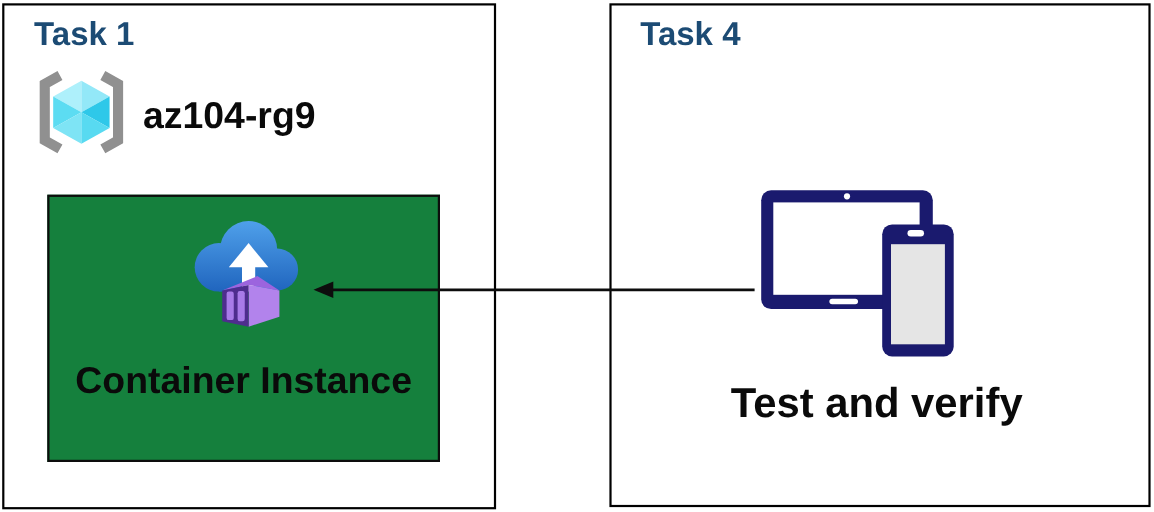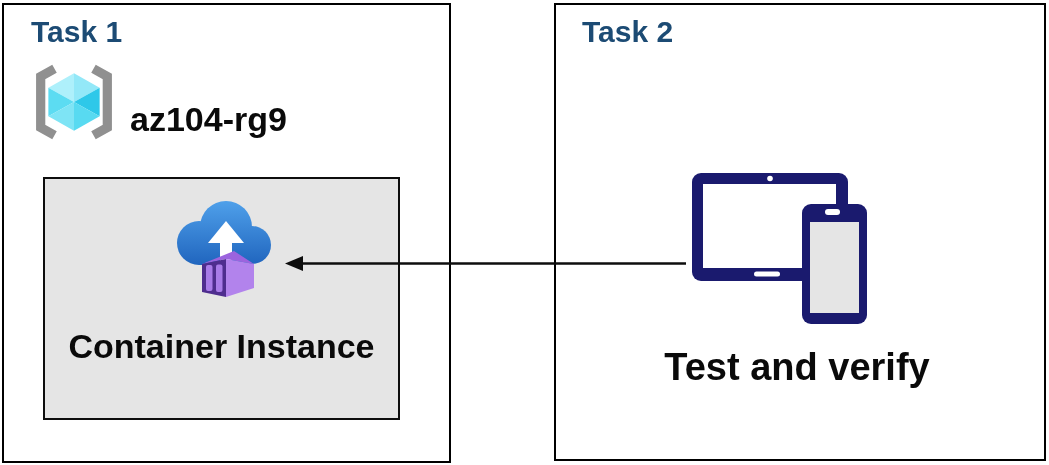--- a/index.html
+++ b/index.html
@@ -6,23 +6,23 @@
   body{width:1049px;height:465px;position:relative;overflow:hidden;
        font-family:"Liberation Sans", sans-serif;}
   .abs{position:absolute;}
   .task-box{position:absolute;background:#ffffff;border:2.5px solid #000000;box-sizing:border-box;}
   #task1-box{left:2px;top:3px;width:449px;height:460px;}
   #task2-box{left:554px;top:3px;width:492px;height:458px;}
   .task-title{position:absolute;font-size:30px;font-weight:700;color:#1C4B74;white-space:nowrap;}
   #task1-title{left:27px;top:10px;}
   #task2-title{left:26px;top:10px;}
   #rg-icon{left:29px;top:59px;width:82px;height:76px;}
-  #rg-name{position:absolute;left:126px;top:81px;font-size:34px;font-weight:700;color:#0a0a0a;white-space:nowrap;margin-top:14px;}
+  #rg-name{position:absolute;left:126px;top:81px;font-size:34px;font-weight:700;color:#0a0a0a;white-space:nowrap;}
   #gray-box{position:absolute;left:39px;top:172px;width:357px;height:243px;
-            background:#e5e5e5;border:2.5px solid #0d0d0d;box-sizing:border-box;}
+            background:#15803d;border:2.5px solid #0d0d0d;box-sizing:border-box;}
   #ci-icon{left:124px;top:16px;width:110px;height:104px;}
   #ci-label{position:absolute;left:0;right:0;top:148px;text-align:center;
             font-size:34px;font-weight:700;color:#0a0a0a;white-space:nowrap;}
   #devices-icon{left:134px;top:165px;width:178px;height:156px;}
   #t2-label{position:absolute;left:0;right:6px;top:341px;text-align:center;
             font-size:38px;font-weight:700;color:#0a0a0a;white-space:nowrap;}
   #arrow{left:283px;top:252px;width:405px;height:24px;}
 </style>
 </head>
 <body>
@@ -68,21 +68,21 @@
         <polygon points="33,69 57,64 57,102 33,97" fill="#4E2D8E"></polygon>
         <rect x="37" y="70" width="6.5" height="26" rx="2" fill="#A87BE8"></rect>
         <rect x="47" y="69.5" width="6.5" height="27.5" rx="2" fill="#A87BE8"></rect>
       </g>
     </svg>
     <div id="ci-label">Container Instance</div>
   </div>
 </div>
 
 <div class="task-box" id="task2-box">
-  <div class="task-title" id="task2-title">Task 2</div>
+  <div class="task-title" id="task2-title">Task 4</div>
 
   <svg class="abs" id="devices-icon" viewBox="0 0 178 156">
     <g>
       <rect x="2" y="3" width="156" height="108" rx="9" fill="#1A1A6E"></rect>
       <rect x="13" y="14" width="133" height="84" fill="#ffffff"></rect>
       <circle cx="80" cy="8.5" r="2.8" fill="#ffffff"></circle>
       <rect x="64" y="101.5" width="26" height="5" rx="2.5" fill="#ffffff"></rect>
     </g>
     <g>
       <rect x="112" y="34" width="65" height="120" rx="9" fill="#1A1A6E"></rect>

